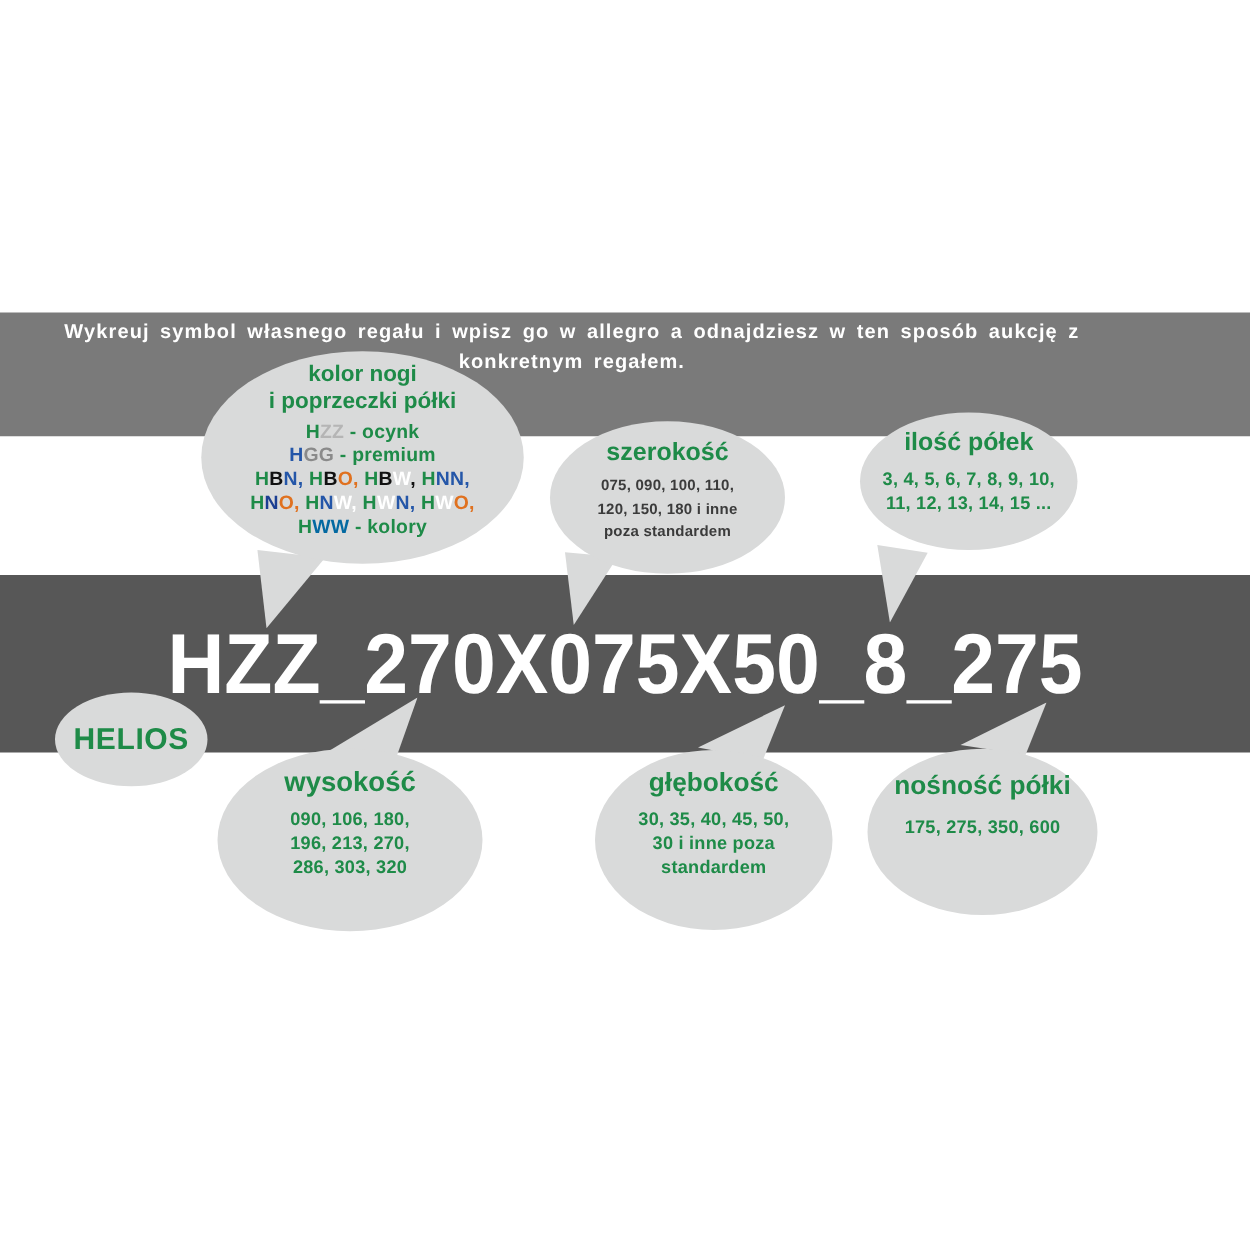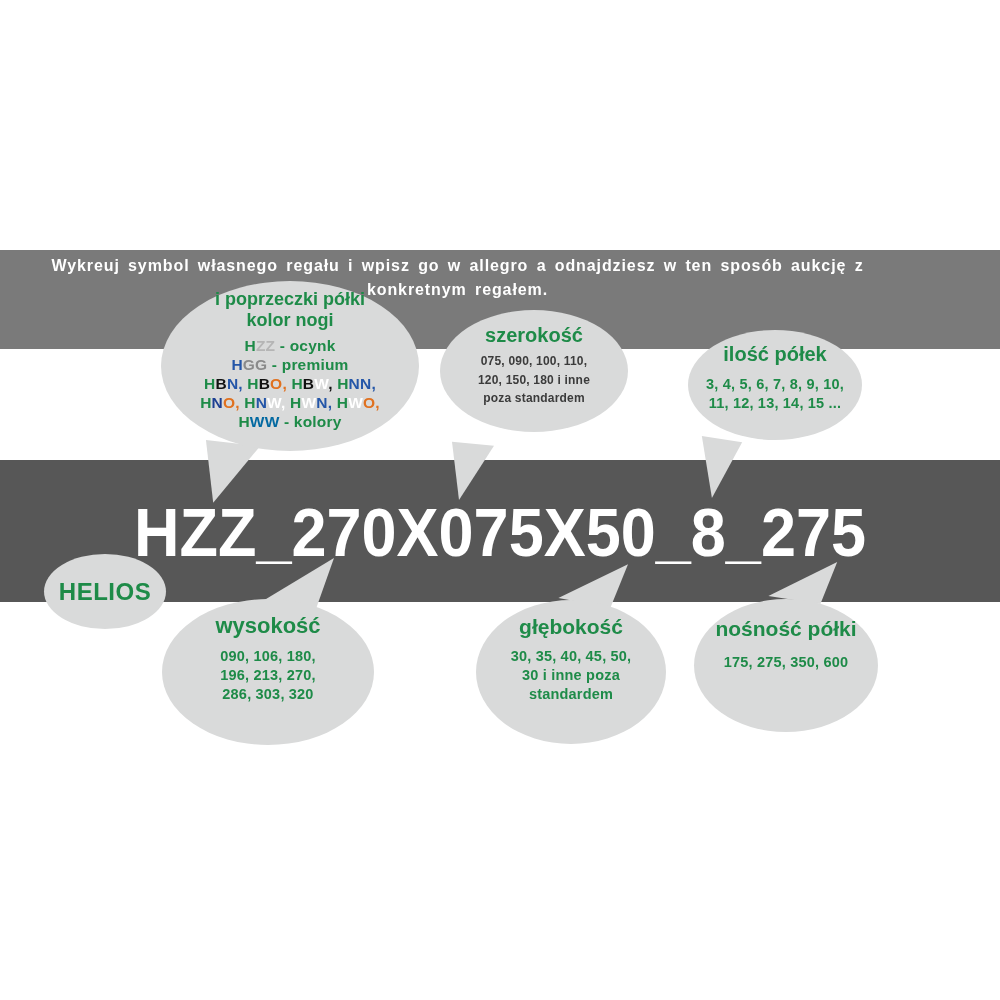--- a/index.html
+++ b/index.html
@@ -29,38 +29,38 @@
   .values.green div{color:var(--green,#1e8b48);}
   .values.dark div{color:var(--dark-text,#3b3b3b);}
 
   
   .bubble-kolor{left:161px;top:281px;width:258px;height:170px;padding-top:8px;}
   .bubble-kolor .b-title{font-size:18px;line-height:21px;}
   .code-lines{margin-top:5px;}
   .code-lines div{font-size:15.5px;line-height:19px;font-weight:bold;letter-spacing:0.2px;}
 
   
-  .bubble-szer{left:440px;top:310px;width:188px;height:122px;padding-top:13px;}
+  .bubble-szer{left:440px;top:337px;width:188px;height:122px;padding-top:13px;}
   .bubble-szer .b-title{font-size:20px;line-height:24px;margin-bottom:5px;}
   .bubble-szer .values div{font-size:12px;line-height:18.5px;text-align:center;}
 
   
   .bubble-ilosc{left:688px;top:330px;width:174px;height:110px;padding-top:12px;}
   .bubble-ilosc .b-title{font-size:20px;line-height:24px;margin-bottom:9px;}
   .bubble-ilosc .values div{font-size:14.5px;line-height:19px;}
 
   
   .bubble-helios{left:44px;top:554px;width:122px;height:75px;}
   .bubble-helios .brand{
     color:var(--green,#1e8b48);font-weight:bold;font-size:24px;
     line-height:75px;letter-spacing:0.5px;
   }
 
   
-  .bubble-wys{left:162px;top:599px;width:212px;height:146px;padding-top:14px;}
+  .bubble-wys{left:174px;top:599px;width:212px;height:146px;padding-top:14px;}
   .bubble-wys .b-title{font-size:22px;line-height:25px;margin-bottom:9px;}
   .bubble-wys .values div{font-size:14.5px;line-height:19px;}
 
   
   .bubble-gleb{left:476px;top:600px;width:190px;height:144px;padding-top:14px;}
   .bubble-gleb .b-title{font-size:21px;line-height:25px;margin-bottom:8px;}
   .bubble-gleb .values div{font-size:14.5px;line-height:19px;}
 
   
   .bubble-nos{left:694px;top:599px;width:184px;height:133px;padding-top:17px;}
@@ -98,22 +98,22 @@
 
   <div class="tail tail-kolor"></div>
   <div class="tail tail-szer"></div>
   <div class="tail tail-ilosc"></div>
   <div class="tail tail-helios"></div>
   <div class="tail tail-wys"></div>
   <div class="tail tail-gleb"></div>
   <div class="tail tail-nos"></div>
 
   <div class="bubble bubble-kolor">
+    <div class="b-title">kolor nogi</div>
     <div class="b-title">i poprzeczki półki</div>
-    <div class="b-title">kolor nogi</div>
     <div class="code-lines">
         <div><span style="color: rgb(30, 139, 72);">H</span><span style="color: rgb(181, 181, 181);">ZZ</span><span style="color: rgb(30, 139, 72);"> - ocynk</span></div>
         <div><span style="color: rgb(36, 86, 168);">H</span><span style="color: rgb(138, 138, 138);">GG</span><span style="color: rgb(30, 139, 72);"> - premium</span></div>
         <div><span style="color: rgb(30, 139, 72);">H</span><span style="color: rgb(17, 17, 17);">B</span><span style="color: rgb(36, 86, 168);">N</span><span style="color: rgb(36, 86, 168);">, </span><span style="color: rgb(30, 139, 72);">H</span><span style="color: rgb(17, 17, 17);">B</span><span style="color: rgb(224, 113, 31);">O</span><span style="color: rgb(224, 113, 31);">, </span><span style="color: rgb(30, 139, 72);">H</span><span style="color: rgb(17, 17, 17);">B</span><span style="color: rgb(255, 255, 255);">W</span><span style="color: rgb(17, 17, 17);">, </span><span style="color: rgb(30, 139, 72);">H</span><span style="color: rgb(36, 86, 168);">NN</span><span style="color: rgb(36, 86, 168);">,</span></div>
         <div><span style="color: rgb(30, 139, 72);">H</span><span style="color: rgb(28, 63, 146);">N</span><span style="color: rgb(224, 113, 31);">O</span><span style="color: rgb(224, 113, 31);">, </span><span style="color: rgb(30, 139, 72);">H</span><span style="color: rgb(36, 86, 168);">N</span><span style="color: rgb(255, 255, 255);">W</span><span style="color: rgb(255, 255, 255);">, </span><span style="color: rgb(30, 139, 72);">H</span><span style="color: rgb(255, 255, 255);">W</span><span style="color: rgb(36, 86, 168);">N</span><span style="color: rgb(36, 86, 168);">, </span><span style="color: rgb(30, 139, 72);">H</span><span style="color: rgb(255, 255, 255);">W</span><span style="color: rgb(224, 113, 31);">O</span><span style="color: rgb(224, 113, 31);">,</span></div>
         <div><span style="color: rgb(30, 139, 72);">H</span><span style="color: #0369a1;">WW</span><span style="color: rgb(30, 139, 72);"> - kolory</span></div>
       </div>
   </div>
 
   <div class="bubble bubble-szer">

